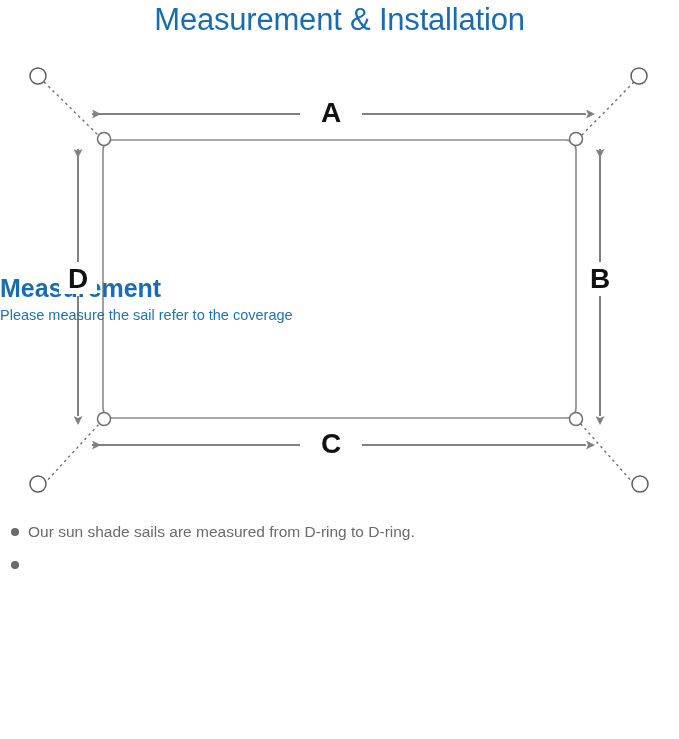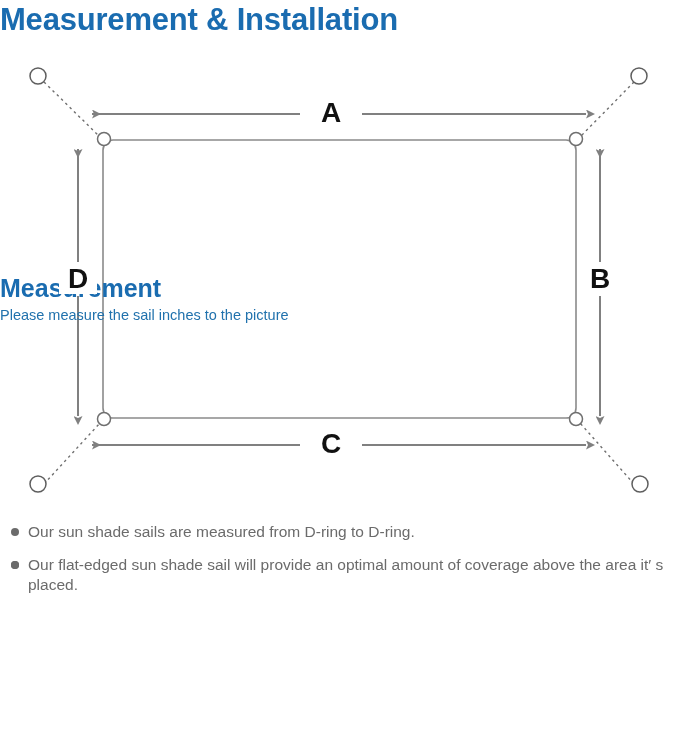--- a/index.html
+++ b/index.html
@@ -16,23 +16,24 @@
   }
 
   
   #title {
     position: absolute;
     left: 0;
     top: 0;
     width: 679px;
     height: 44px;
     line-height: 40px;
+    text-align: center;
     color: #1a6cb0;
     font-size: 31px;
-    font-weight: bold;
+    font-weight: normal;
     letter-spacing: -0.2px;
     font-family: "Liberation Sans", sans-serif;
   }
 
   
   #diagram {
     position: absolute;
     left: 0;
     top: 44px;
     width: 679px;
@@ -155,33 +156,29 @@
 
       <line x1="78" y1="218" x2="78" y2="105" marker-end="url(#arrL)"></line>
       <line x1="78" y1="252" x2="78" y2="372" marker-end="url(#arrR)"></line>
 
       <line x1="600" y1="218" x2="600" y2="105" marker-end="url(#arrL)"></line>
       <line x1="600" y1="252" x2="600" y2="372" marker-end="url(#arrR)"></line>
     </g>
   </svg>
 
   <div class="center-label" id="measurement-heading">Measurement</div>
-  <div class="center-label" id="measurement-sub">Please measure the sail inches to the picture</div>
+  <div class="center-label" id="measurement-sub">Please measure the sail refer to the coverage</div>
 
   <div class="dim-letter" id="dim-a">A</div>
   <div class="dim-letter" id="dim-b">B</div>
   <div class="dim-letter" id="dim-c">C</div>
   <div class="dim-letter" id="dim-d">D</div>
 </div>
 
 <div id="notes">
   <div class="note-item">
     <span class="note-bullet"></span>
     <span>Our sun shade sails are measured from D-ring to D-ring.</span>
   </div>
   <div class="note-item">
     <span class="note-bullet"></span>
   </div>
-  <div class="note-item">
-    <span class="note-bullet"></span>
-    <span>Our flat-edged sun shade sail will provide an optimal amount of coverage above the area it′ s placed.</span>
-  </div>
 </div>
 
 </body></html>

